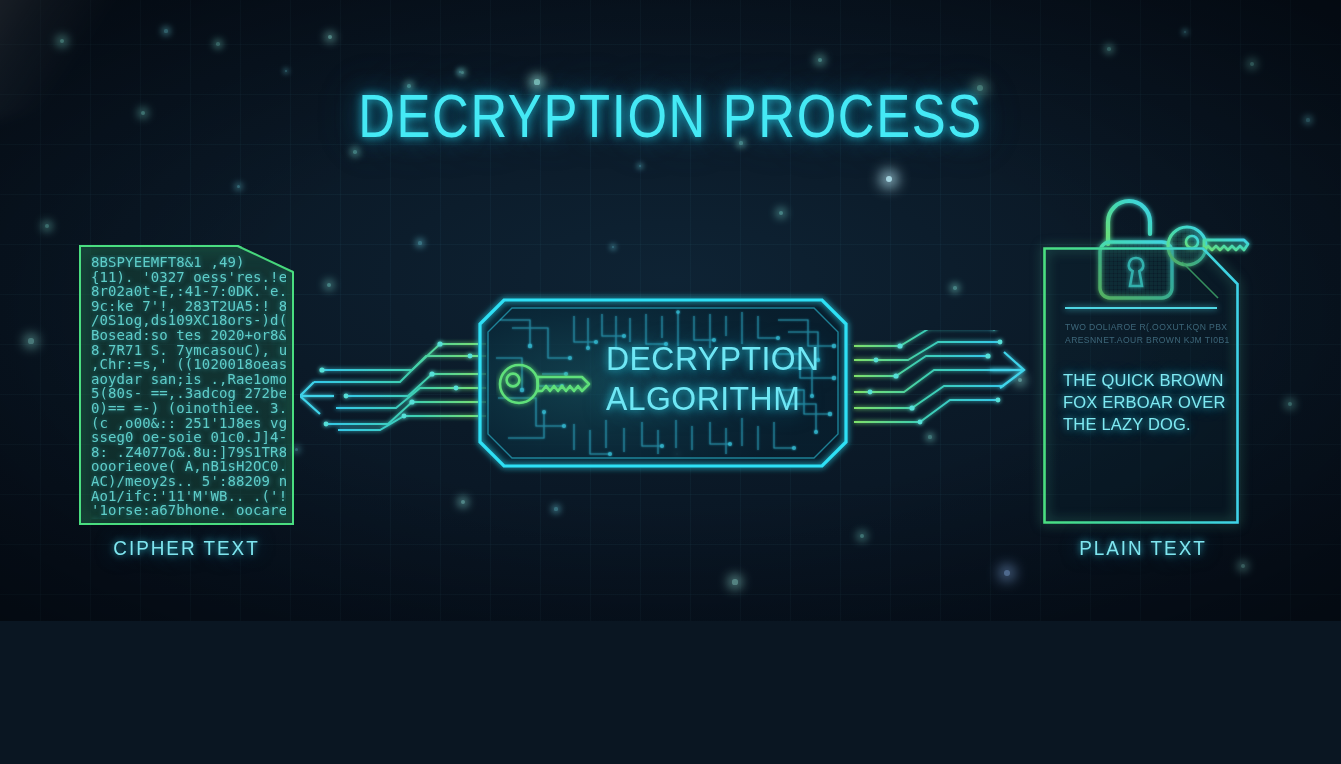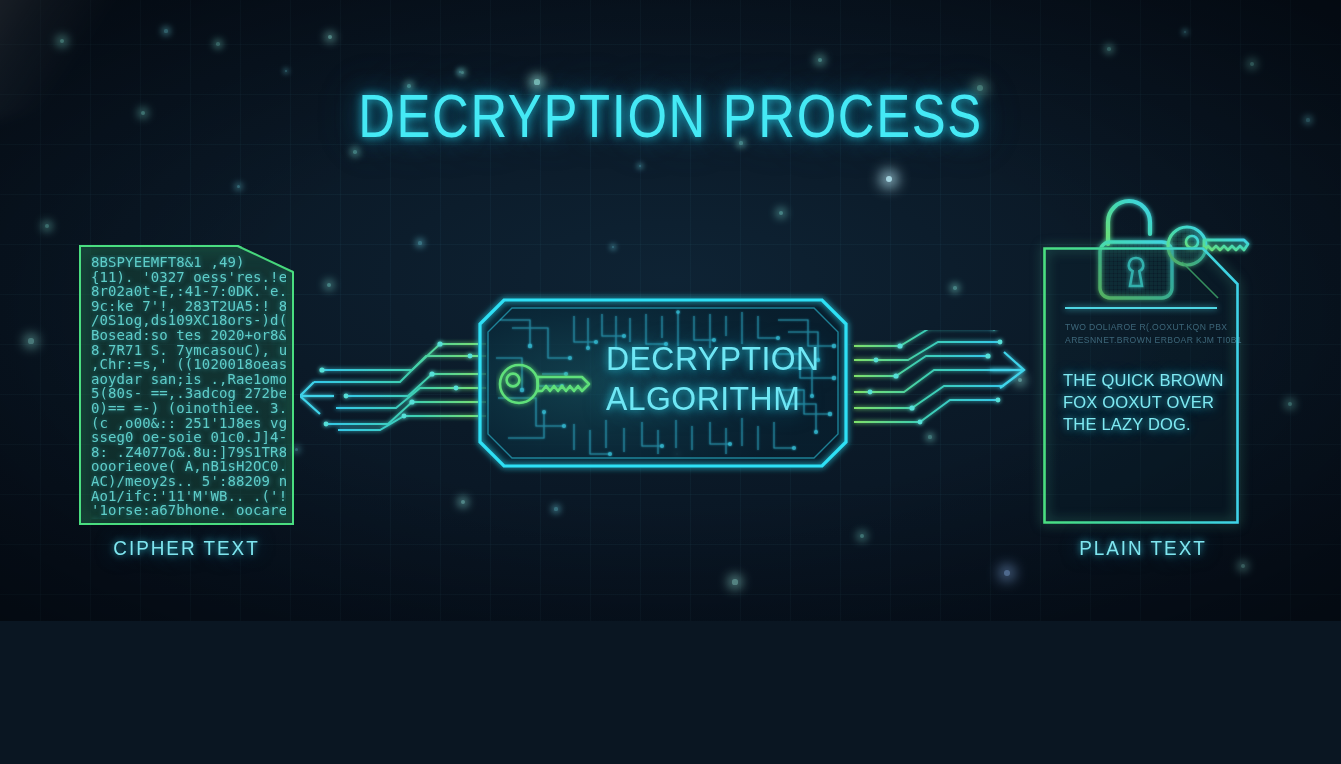--- a/index.html
+++ b/index.html
@@ -474,18 +474,18 @@
         <linearGradient id="plainGrad" x1="0" y1="0" x2="1" y2="0">
           <stop offset="0%" stop-color="#4ade80"></stop>
           <stop offset="55%" stop-color="#3ed7b8"></stop>
           <stop offset="100%" stop-color="#3fd2e8"></stop>
         </linearGradient>
       </defs>
       <path d="M1.5 1.5 L160 1.5 L194.5 37 L194.5 275.5 L1.5 275.5 Z" fill="none" stroke="url(#plainGrad)" stroke-width="2.6"></path>
     </svg>
     <div class="plain-divider"></div>
     <div class="plain-faint">TWO DOLIAROE R(.OOXUT.KQN PBX
-ARESNNET.BROWN ERBOAR KJM TI0B1</div>
-    <div class="plain-main">THE QUICK BROWN FOX OOXUT OVER THE LAZY DOG.</div>
+ARESNNET.AOUR BROWN KJM TI0B1</div>
+    <div class="plain-main">THE QUICK BROWN FOX ERBOAR OVER THE LAZY DOG.</div>
   </div>
   <div class="doc-label" style="left:1043px; top:536px; width:200px;">PLAIN TEXT</div>
 
 </div>
 
 </body></html>

